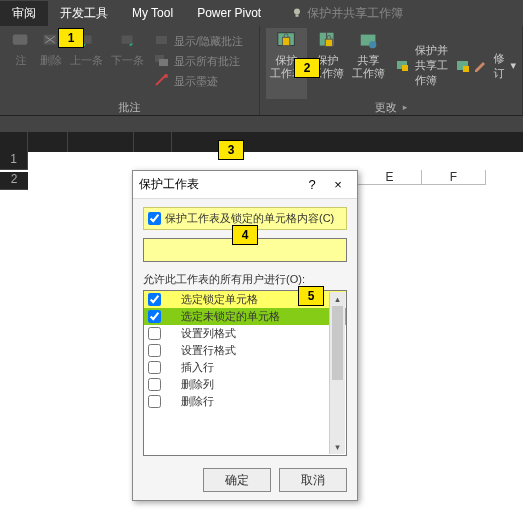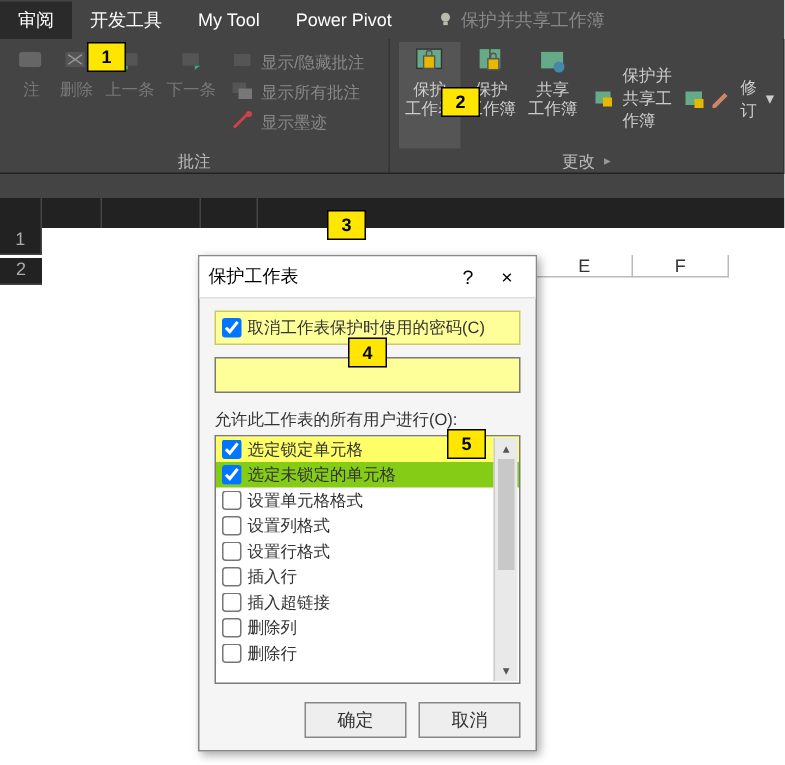--- a/index.html
+++ b/index.html
@@ -37,21 +37,21 @@
 .titlebar { display: flex; align-items: center; height: 28px; padding: 0 6px; font-size: 12px; border-bottom: 1px solid #ddd; background:#fff; }
 .titlebar .t { flex: 1; }
 .titlebar .q, .titlebar .x { width: 26px; text-align: center; font-size: 13px; }
 .dlg-body { padding: 8px 10px; font-size: 11px; color: #333; }
 .ck-line { background: #ffff99; border: 1px solid #c9c96b; padding: 3px 4px; margin-bottom: 8px; display: flex; align-items: center; gap: 4px; }
 .pwlabel { margin-bottom: 3px; }
 .pw { width: 100%; height: 24px; background: #ffff99; border: 1px solid #7a7a7a; padding: 2px 4px; margin-bottom: 10px; font-size: 12px; }
 .permlabel { margin-bottom: 3px; }
 .listwrap { position: relative; }
 .list { border: 1px solid #7a7a7a; background: #fff; height: 166px; overflow: hidden; position: relative; }
-.item { display: flex; align-items: center; gap: 4px; padding: 1px 4px; font-size: 11px; }
+.item { display: flex; align-items: center; gap: 20px; padding: 1px 4px; font-size: 11px; }
 .item.sel { background: #84cc16; }
 .item.sel.first { background: #ffff66; }
 .item input { margin: 0; }
 .scrollbar { position: absolute; right: 1px; top: 1px; bottom: 1px; width: 16px; background: #e9e9e9; border-left: 1px solid #ccc; }
 .thumb { position: absolute; left: 2px; right: 2px; top: 14px; height: 74px; background: #c8c8c8; }
 .arr { position: absolute; left: 0; right: 0; height: 14px; text-align: center; font-size: 9px; color: #555; line-height: 14px; }
 .arr.up { top: 0; } .arr.dn { bottom: 0; }
 
 .btnrow { display: flex; justify-content: flex-end; gap: 8px; margin-top: 12px; }
 .dbtn { width: 68px; height: 24px; font-size: 12px; border: 1px solid #888; background: #eee; text-align: center; line-height: 22px; }
@@ -212,53 +212,45 @@
 
 <div class="dialog">
   <div class="titlebar">
     <span class="t">保护工作表</span>
     <span class="q">?</span>
     <span class="x">×</span>
   </div>
   <div class="dlg-body">
     <label class="ck-line">
       <input type="checkbox" checked="" style="">
-      <span>取消工作表保护时使用的密码(C)</span>
+      <span>保护工作表及锁定的单元格内容(C)</span>
     </label>
     <input class="pw" type="text" value="" style="">
     <div class="permlabel">允许此工作表的所有用户进行(O):</div>
     <div class="listwrap">
       <div class="list">
         <div class="item sel first">
             <input type="checkbox" checked="" style="">
             <span>选定锁定单元格</span>
           </div>
         <div class="item sel">
             <input type="checkbox" checked="" style="">
             <span>选定未锁定的单元格</span>
           </div>
         <div class="item">
             <input type="checkbox" style="">
-            <span>设置单元格格式</span>
-          </div>
-        <div class="item">
-            <input type="checkbox" style="">
             <span>设置列格式</span>
           </div>
         <div class="item">
             <input type="checkbox" style="">
             <span>设置行格式</span>
           </div>
         <div class="item">
             <input type="checkbox" style="">
             <span>插入行</span>
-          </div>
-        <div class="item">
-            <input type="checkbox" style="">
-            <span>插入超链接</span>
           </div>
         <div class="item">
             <input type="checkbox" style="">
             <span>删除列</span>
           </div>
         <div class="item">
             <input type="checkbox" style="">
             <span>删除行</span>
           </div>
         <div class="scrollbar">

